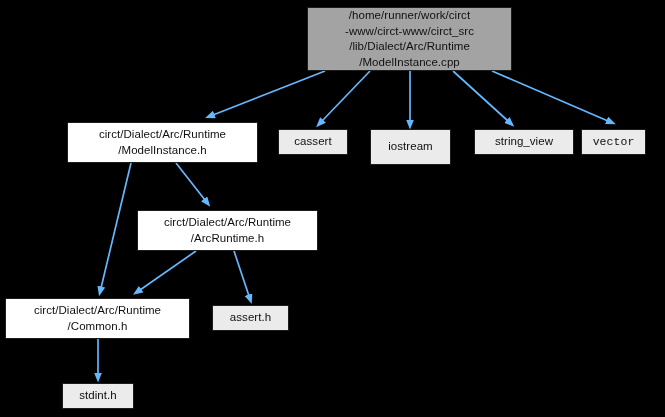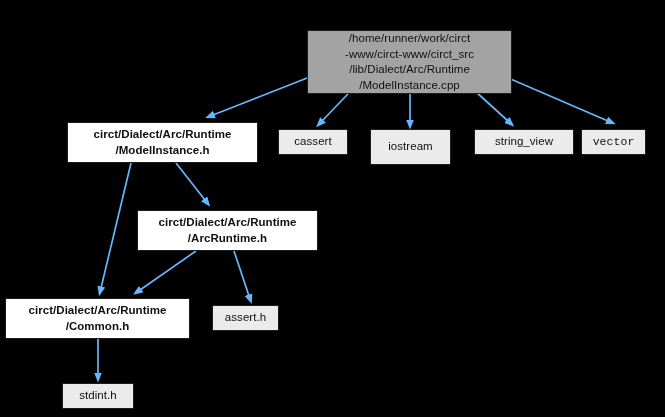--- a/index.html
+++ b/index.html
@@ -42,21 +42,20 @@
     background: #a3a3a3;
     border-color: #1c1c1c;
   }
   .node.hdr {
     background: #ebebeb;
     border-color: #1c1c1c;
   }
   .node.local {
     background: #ffffff;
     border-color: #1c1c1c;
-    font-weight: bold;
   }
   .node-label {
     display: block;
     padding: 0 4px;
   }
 </style>
 </head>
 <body>
 
 <div id="canvas">
@@ -75,31 +74,31 @@
         <path d="M 492,71 L 608,121" stroke="#63b8ff" marker-end="url(#arrowhead)"></path>
         <path d="M 176,163 L 205,200" stroke="#63b8ff" marker-end="url(#arrowhead)"></path>
         <path d="M 131,163 L 101,288" stroke="#63b8ff" marker-end="url(#arrowhead)"></path>
         <path d="M 196,251 L 140,290" stroke="#63b8ff" marker-end="url(#arrowhead)"></path>
         <path d="M 234,251 L 249,296" stroke="#63b8ff" marker-end="url(#arrowhead)"></path>
         <path d="M 98,339 L 98,374" stroke="#63b8ff" marker-end="url(#arrowhead)"></path>
       </g>
   </svg>
 
   <div id="nodes-layer">
-      <div class="node root" style="left: 307px; top: 7px; width: 205px; height: 64px; margin-top: 23px;"><span class="node-label">/home/runner/work/circt
+      <div class="node root" style="left: 307px; top: 7px; width: 205px; height: 64px;"><span class="node-label">/home/runner/work/circt
 -www/circt-www/circt_src
 /lib/Dialect/Arc/Runtime
 /ModelInstance.cpp</span></div>
       <div class="node local" style="left: 67px; top: 122px; width: 191px; height: 41px;"><span class="node-label">circt/Dialect/Arc/Runtime
 /ModelInstance.h</span></div>
       <div class="node hdr" style="left: 278px; top: 129px; width: 70px; height: 26px;"><span class="node-label">cassert</span></div>
       <div class="node hdr" style="left: 370px; top: 129px; width: 81px; height: 36px;"><span class="node-label">iostream</span></div>
       <div class="node hdr" style="left: 474px; top: 129px; width: 100px; height: 26px; text-align: center;"><span class="node-label">string_view</span></div>
       <div class="node hdr" style="left: 581px; top: 129px; width: 65px; height: 26px; font-family: Liberation Mono, monospace;"><span class="node-label">vector</span></div>
       <div class="node local" style="left: 137px; top: 210px; width: 181px; height: 41px;"><span class="node-label">circt/Dialect/Arc/Runtime
 /ArcRuntime.h</span></div>
       <div class="node local" style="left: 5px; top: 298px; width: 185px; height: 41px;"><span class="node-label">circt/Dialect/Arc/Runtime
 /Common.h</span></div>
-      <div class="node hdr" style="left: 212px; top: 305px; width: 67px; height: 26px;"><span class="node-label">assert.h</span></div>
+      <div class="node hdr" style="left: 212px; top: 305px; width: 77px; height: 26px;"><span class="node-label">assert.h</span></div>
       <div class="node hdr" style="left: 62px; top: 383px; width: 72px; height: 26px;"><span class="node-label">stdint.h</span></div>
     </div>
 
 </div>
 
 </body></html>

